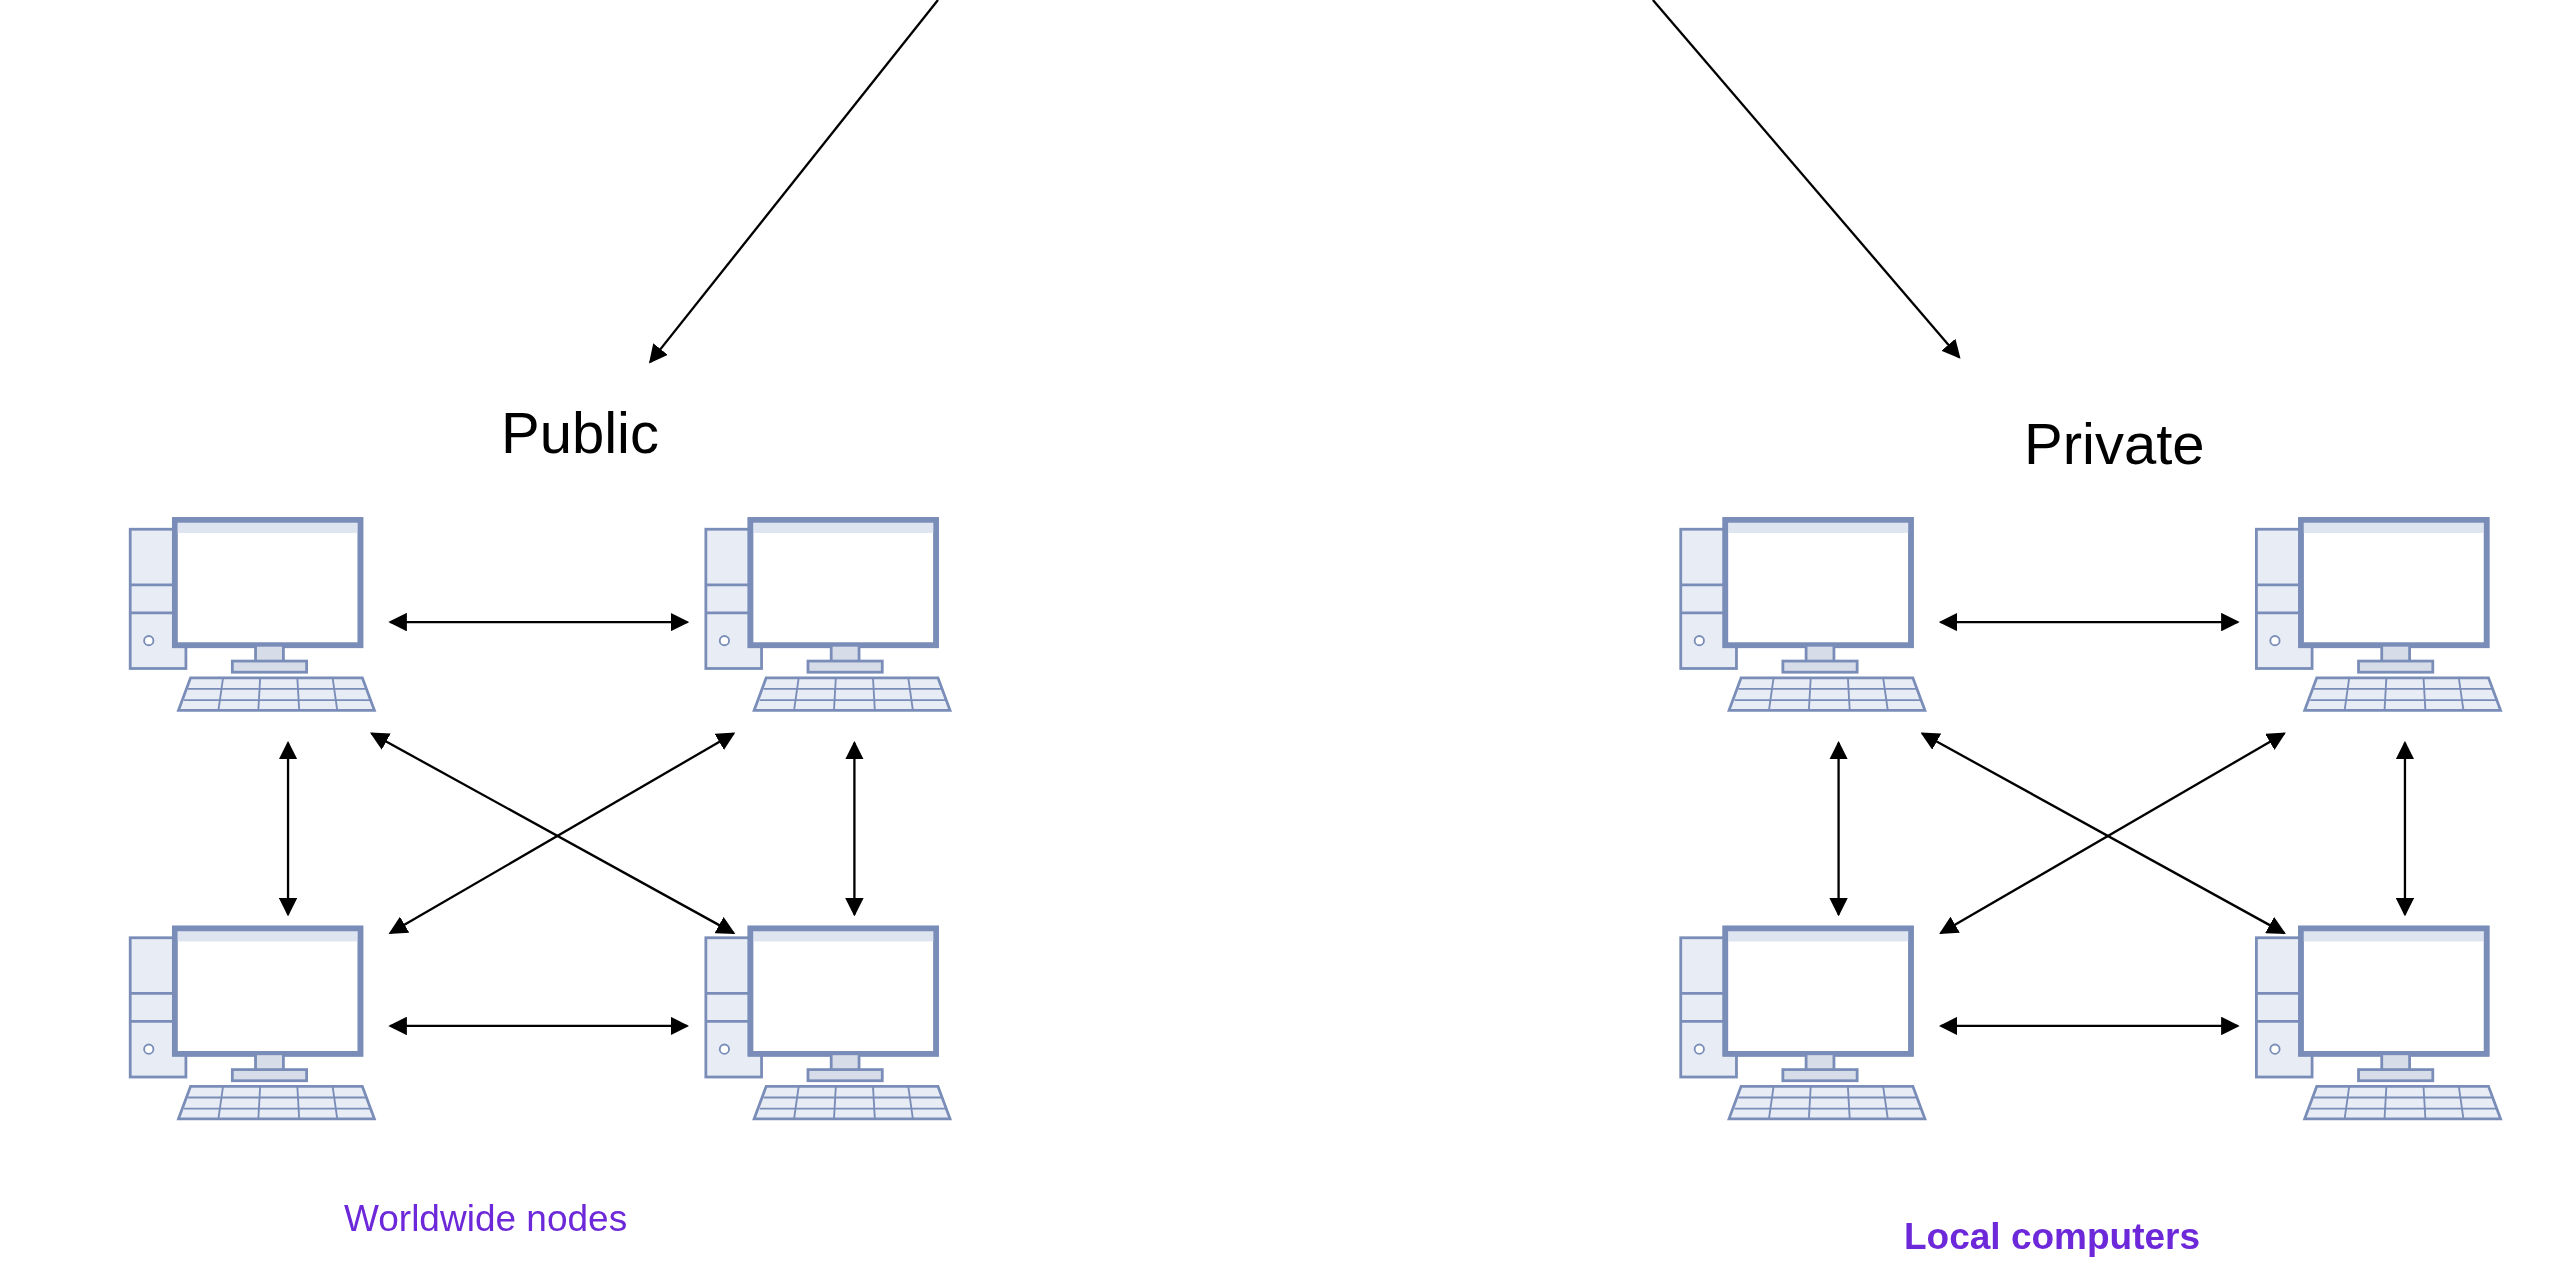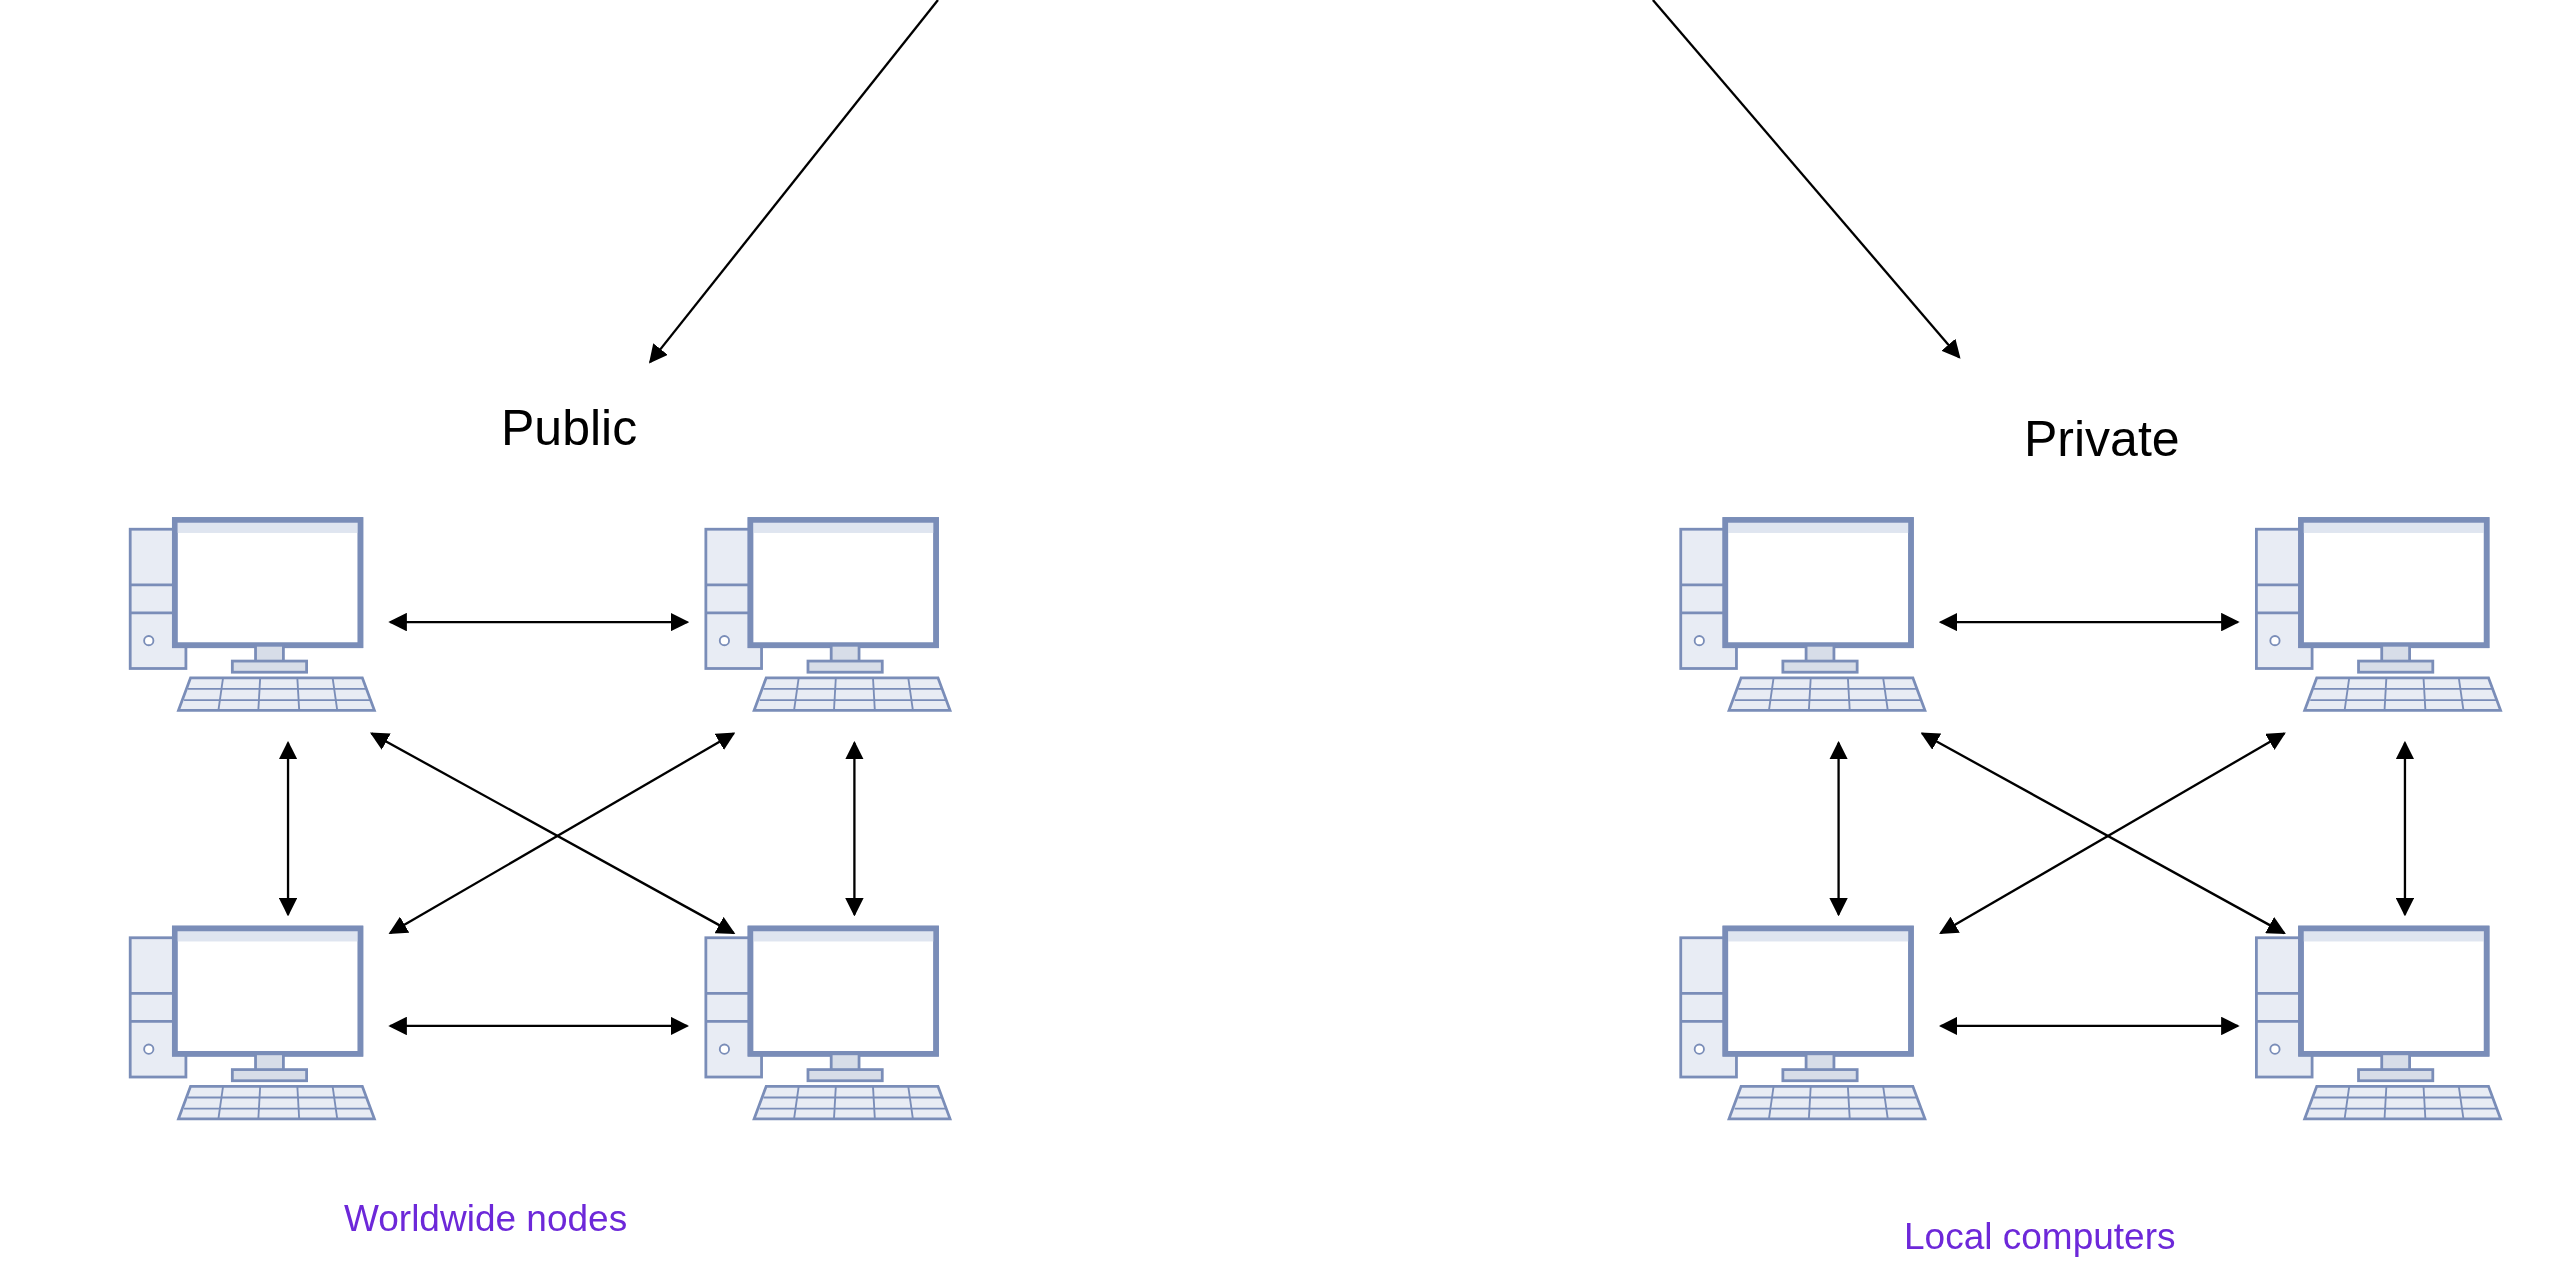--- a/index.html
+++ b/index.html
@@ -8,21 +8,21 @@
     width: 2576px;
     height: 1272px;
     background: #ffffff;
     font-family: Arial, Helvetica, sans-serif;
     color: #000;
     position: relative;
     overflow: hidden;
   }
   .label {
     position: absolute;
-    font-size: 50px;
+    font-size: 58px;
     color: #000;
   }
   .sublabel {
     position: absolute;
     font-size: 37px;
     color: #6d28d9;
   }
   svg.full {
     position: absolute;
     left: 0;
@@ -107,14 +107,14 @@
     <line x1="2460" y1="790" x2="2090" y2="1005" stroke="#000" stroke-width="2.5" marker-start="url(#arrow-start)" marker-end="url(#arrow-end)"></line>
   </g>
 </svg>
 
 <div class="label" style="left:501px; top:399px;">Public</div>
 
 <div class="label" style="left:2024px; top:410px;">Private</div>
 
 <div class="sublabel" style="left:344px; top:1198px;">Worldwide nodes</div>
 
-<div class="sublabel" style="left:1904px; top:1216px;">Local computers</div>
+<div class="sublabel" style="left:1904px; top:1216px;font-weight:bold;">Local computers</div>
 
 
 </body></html>

